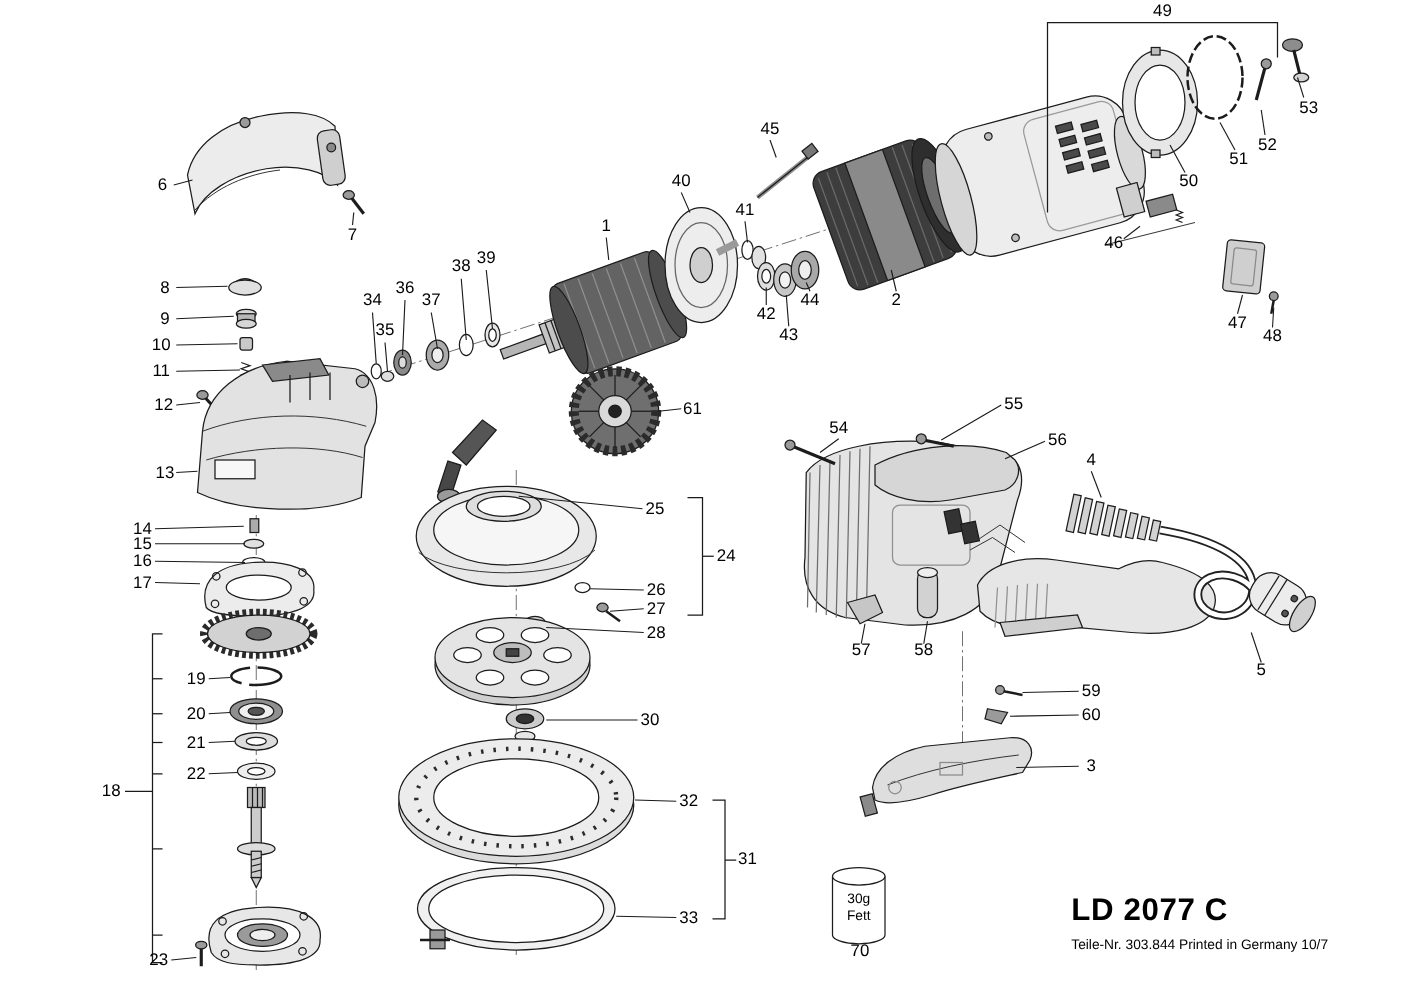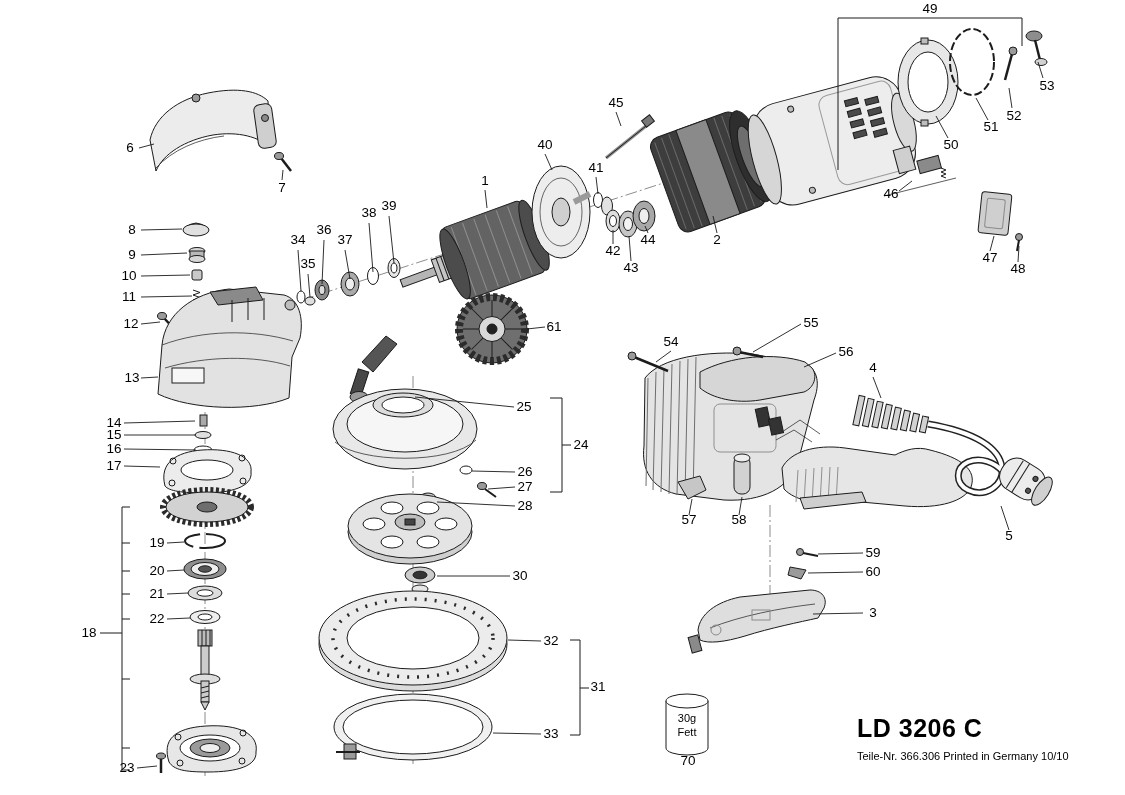--- a/index.html
+++ b/index.html
@@ -521,17 +521,17 @@
         <text x="689" y="524" class="part-num">57</text>
         <text x="739" y="524" class="part-num">58</text>
         <text x="873" y="557" class="part-num">59</text>
         <text x="873" y="576" class="part-num">60</text>
         <text x="554" y="331" class="part-num">61</text>
         <text x="688" y="765" class="part-num">70</text>
       </g>
 </svg>
 
 <div class="title-block">
-  <div class="model">LD 3206 C</div>
-  <div class="footer">Teile-Nr. 366.306 Printed in Germany 10/10</div>
+  <div class="model">LD 2077 C</div>
+  <div class="footer">Teile-Nr. 303.844 Printed in Germany 10/7</div>
 </div>
 
 </div>
 
 </body></html>

